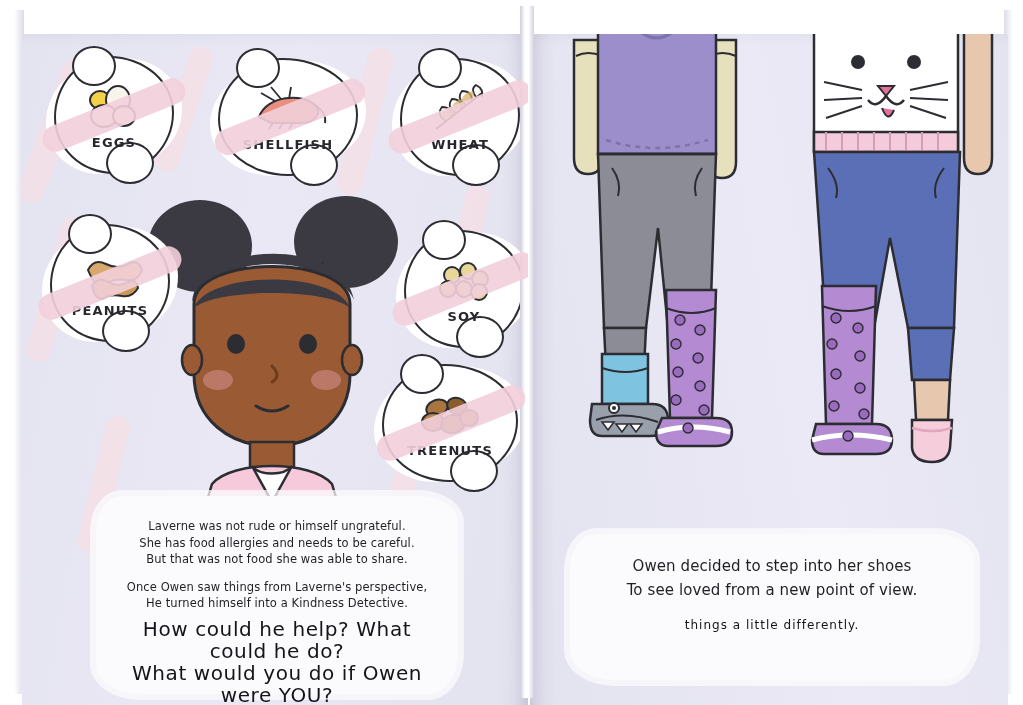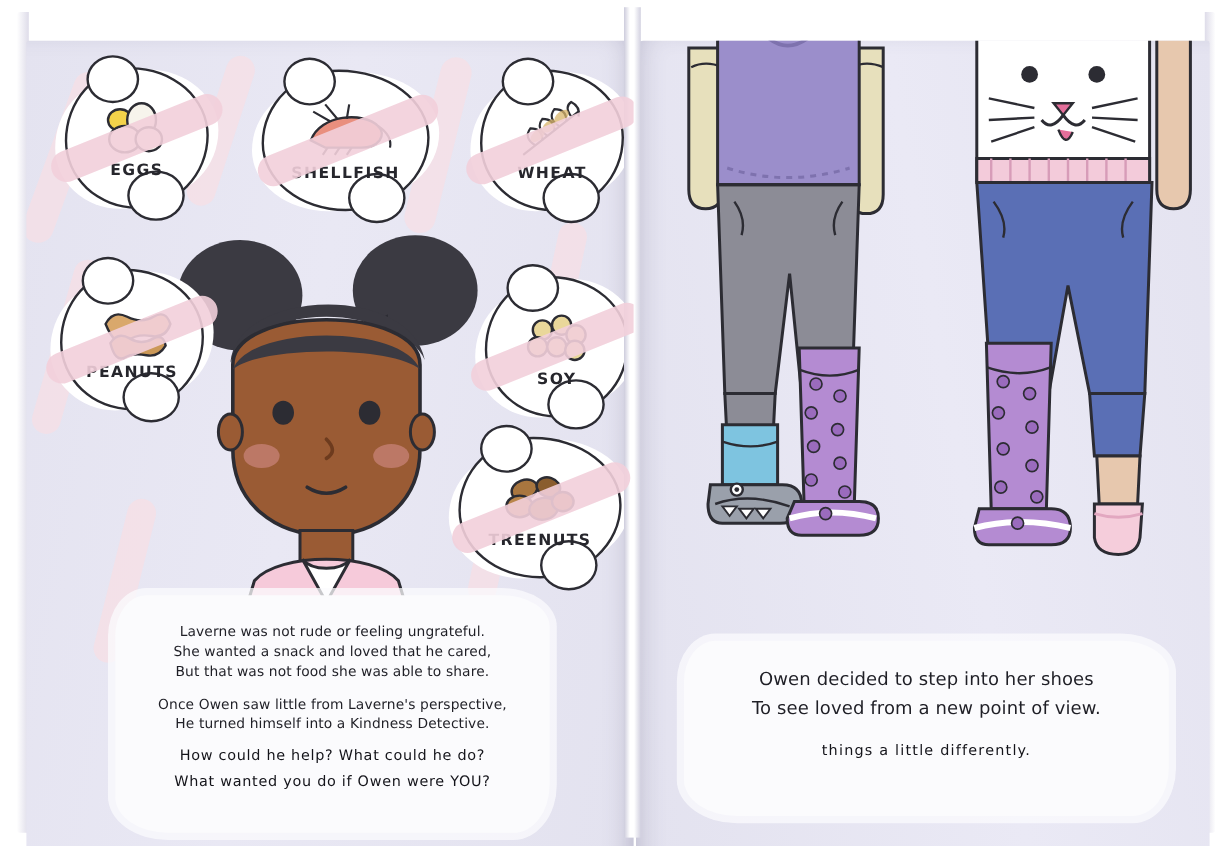--- a/index.html
+++ b/index.html
@@ -158,21 +158,21 @@
   }
   .verse .ln {
     font-family: "DejaVu Sans", sans-serif;
     font-size: 11.5px;
     line-height: 16.5px;
     letter-spacing: .1px;
   }
   .verse .gap { height: 11px; }
   .hand {
     font-family: "DejaVu Sans", sans-serif;
-    font-size: 12px;
+    font-size: 20px;
     line-height: 22px;
     letter-spacing: .6px;
     color: #14141a;
   }
   .right-verse .ln {
     font-size: 15px;
     line-height: 24px;
   }
   .right-verse .hand {
     font-size: 12px;
@@ -349,28 +349,28 @@
               <ellipse cx="62" cy="26" rx="9" ry="8" fill="#a9763f"></ellipse>
             </g>
           </svg>
         </div>
         <div class="label">TREENUTS</div>
       </div>
     </div>
 
     <div class="textbox" style="left:74px; top:462px; width:362px; height:198px;">
       <div class="verse" style="padding:22px 18px 0;">
-        <div class="ln">Laverne was not rude or feeling ungrateful.</div>
-        <div class="ln">She wanted a snack and loved that he cared,</div>
+        <div class="ln">Laverne was not rude or himself ungrateful.</div>
+        <div class="ln">She has food allergies and needs to be careful.</div>
         <div class="ln">But that was not food she was able to share.</div>
         <div class="gap"></div>
-        <div class="ln">Once Owen saw little from Laverne's perspective,</div>
+        <div class="ln">Once Owen saw things from Laverne's perspective,</div>
         <div class="ln">He turned himself into a Kindness Detective.</div>
         <div class="hand" style="margin-top:6px;">How could he help? What could he do?</div>
-        <div class="hand">What wanted you do if Owen were YOU?</div>
+        <div class="hand">What would you do if Owen were YOU?</div>
       </div>
     </div>
   </div>
 
   <div class="page page-right">
 
     <svg style="position:absolute; left:10px; top:-6px;" width="230" height="440" viewBox="0 0 230 440">
 
       <path d="M34 12 L34 130 q0 16 14 16 q14 0 14 -16 L62 12 Z" fill="#e7e0bc" stroke="#2c2c33" stroke-width="2.5"></path>
       <path d="M168 12 L168 134 q0 16 14 16 q14 0 14 -16 L196 12 Z" fill="#e7e0bc" stroke="#2c2c33" stroke-width="2.5"></path>

